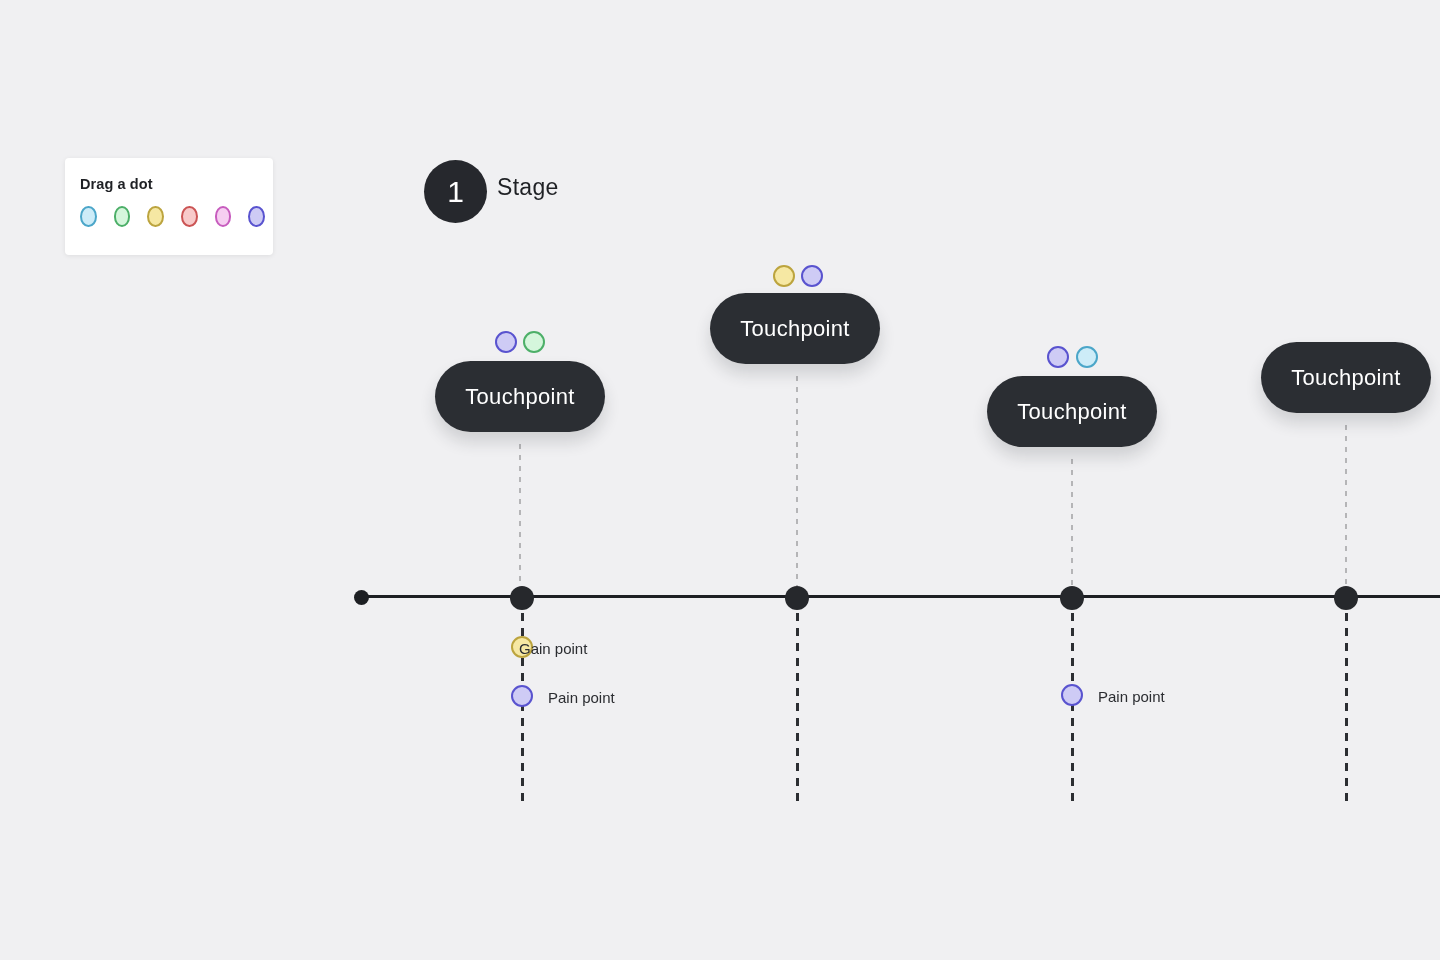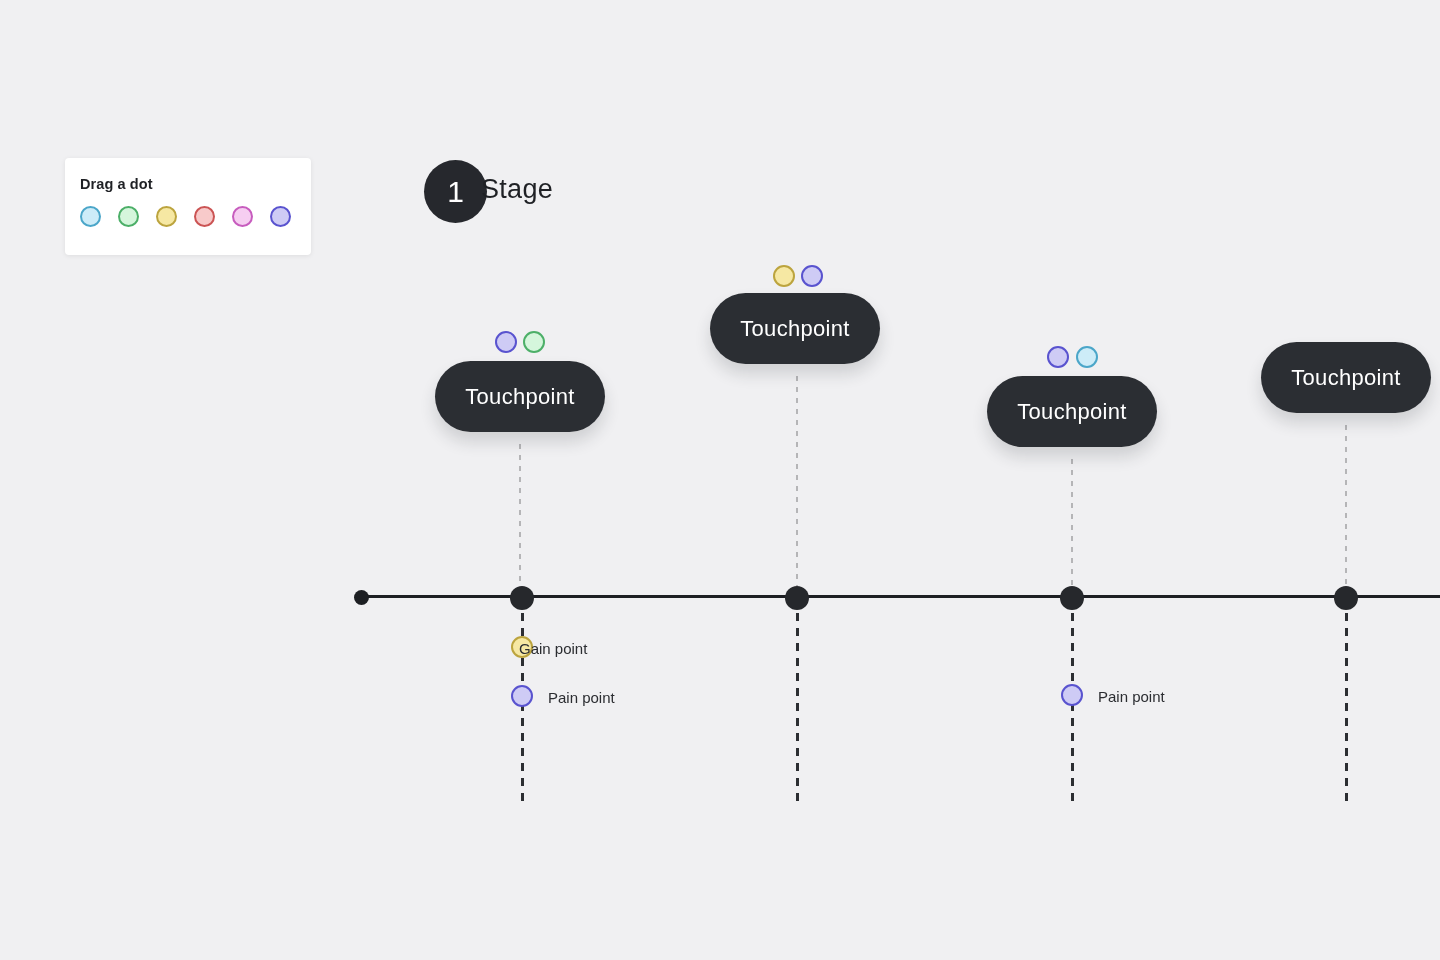--- a/index.html
+++ b/index.html
@@ -5,32 +5,32 @@
   :root{
     --bg:#f0f0f2; --pill:#2b2e33; --ink:#1d1f23; --label:#2b2d31;
     --dash-light:#b5b5b7; --dash-dark:#2c2e32;
   }
   *{margin:0;padding:0;box-sizing:border-box;}
   html,body{width:1440px;height:960px;}
   body{font-family:"Liberation Sans","DejaVu Sans",sans-serif;background:var(--bg);}
   .canvas{position:relative;width:1440px;height:960px;background:var(--bg);overflow:hidden;}
 
   
-  .palette{position:absolute;left:65px;top:158px;width:246px;height:97px;background:#fff;
+  .palette{position:absolute;left:65px;top:158px;width:208px;height:97px;background:#fff;
     border-radius:4px;box-shadow:0 1px 5px rgba(0,0,0,.08);padding:18px 8px 0 15px;}
   .palette h3{font-size:14.5px;font-weight:700;color:#1f2125;letter-spacing:.1px;}
   .palette-dots{display:flex;gap:17px;margin-top:14px;}
   .dot{display:inline-block;width:21px;height:21px;border-radius:50%;border:2px solid #999;}
   .dot.lg{position:absolute;width:22px;height:22px;border-width:2.5px;z-index:4;}
 
   
   .stage-badge{position:absolute;left:424px;top:160px;width:63px;height:63px;border-radius:50%;
     background:#26282d;color:#fff;display:flex;align-items:center;justify-content:center;
     font-size:30px;font-weight:500;}
-  .stage-label{position:absolute;left:481px;top:174px;font-size:27px;font-weight:500;color:#1f2125;letter-spacing:.3px;}
+  .stage-label{position:absolute;left:497px;top:174px;font-size:23px;font-weight:500;color:#1f2125;letter-spacing:.3px;}
 
   
   .timeline-line{position:absolute;left:360px;top:595px;width:1080px;height:3px;background:var(--ink);z-index:1;}
   .timeline-start{position:absolute;left:354px;top:590px;width:15px;height:15px;border-radius:50%;background:var(--ink);z-index:2;}
   .node{position:absolute;width:24px;height:24px;border-radius:50%;background:#26282c;top:586px;z-index:3;}
 
   
   .dash{position:absolute;z-index:0;}
   .dash.light{width:2px;background:repeating-linear-gradient(to bottom,var(--dash-light) 0 5px,transparent 5px 11px);}
   .dash.dark{width:3px;background:repeating-linear-gradient(to bottom,var(--dash-dark) 0 8px,transparent 8px 15px);}

